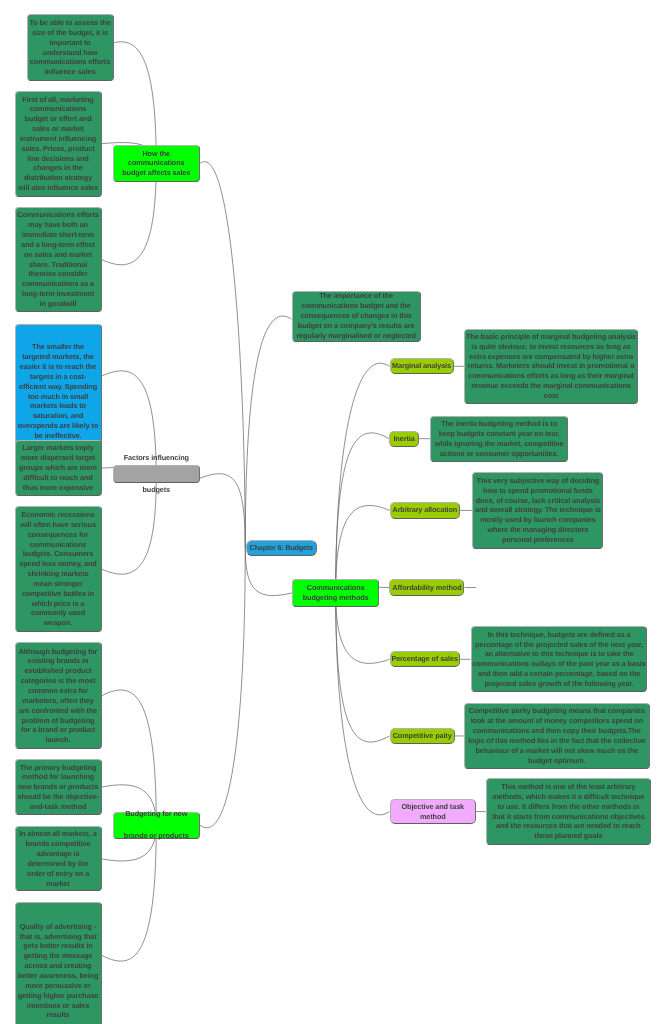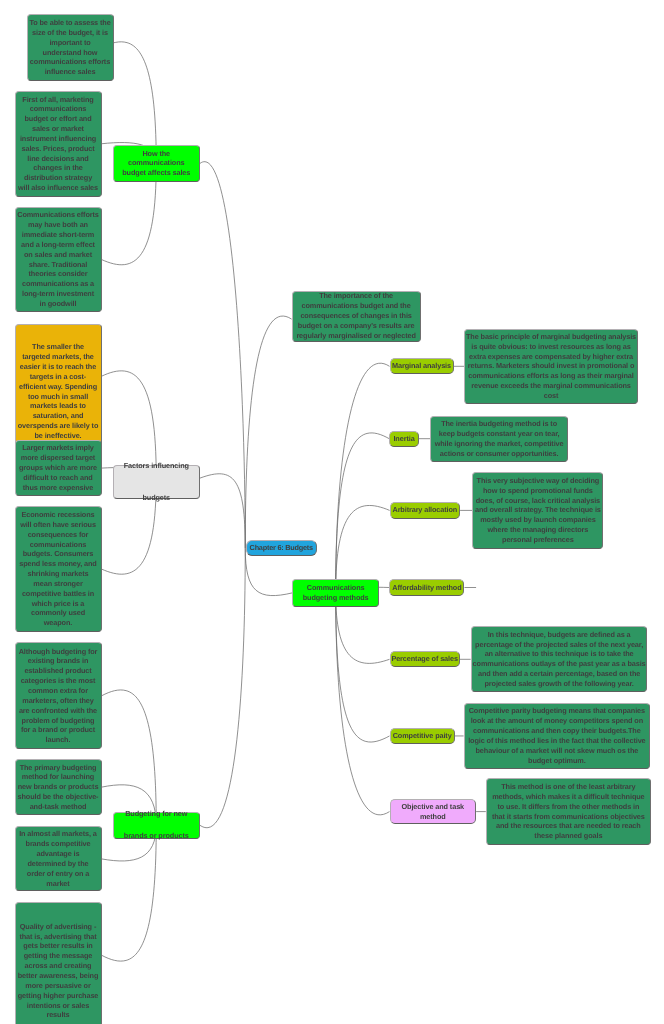--- a/index.html
+++ b/index.html
@@ -88,25 +88,25 @@
       <span class="ln">may have both an</span>
       <span class="ln">immediate short-term</span>
       <span class="ln">and a long-term effect</span>
       <span class="ln">on sales and market</span>
       <span class="ln">share. Traditional</span>
       <span class="ln">theories consider</span>
       <span class="ln">communications as a</span>
       <span class="ln">long-term investment</span>
       <span class="ln">in goodwill</span>
     </div>
-    <div class="node kind-main" title="Factors influencing budgets" style="left: 112.5px; top: 465px; width: 87.5px; height: 34px; background: #e5e5e5; color: rgb(63, 63, 63); gap: 22px;">
+    <div class="node kind-main" title="Factors influencing budgets" style="left: 112.5px; top: 465px; width: 87.5px; height: 18px; background: #a3a3a3; color: rgb(63, 63, 63); gap: 22px;">
       <span class="ln">Factors influencing</span>
       <span class="ln">budgets</span>
     </div>
-    <div class="node kind-leaf" title="The smaller the targeted markets, the easier it is to reach the targets in a cost-efficient way. Spending too much in small markets leads to saturation, and overspends are likely to be ineffective." style="left: 14.5px; top: 323.5px; width: 87px; height: 136px; background: #eab308; color: rgb(63, 63, 63);">
+    <div class="node kind-leaf" title="The smaller the targeted markets, the easier it is to reach the targets in a cost-efficient way. Spending too much in small markets leads to saturation, and overspends are likely to be ineffective." style="left: 14.5px; top: 323.5px; width: 87px; height: 136px; background: #0ea5e9; color: rgb(63, 63, 63);">
       <span class="ln">The smaller the</span>
       <span class="ln">targeted markets, the</span>
       <span class="ln">easier it is to reach the</span>
       <span class="ln">targets in a cost-</span>
       <span class="ln">efficient way. Spending</span>
       <span class="ln">too much in small</span>
       <span class="ln">markets leads to</span>
       <span class="ln">saturation, and</span>
       <span class="ln">overspends are likely to</span>
       <span class="ln">be ineffective.</span>

